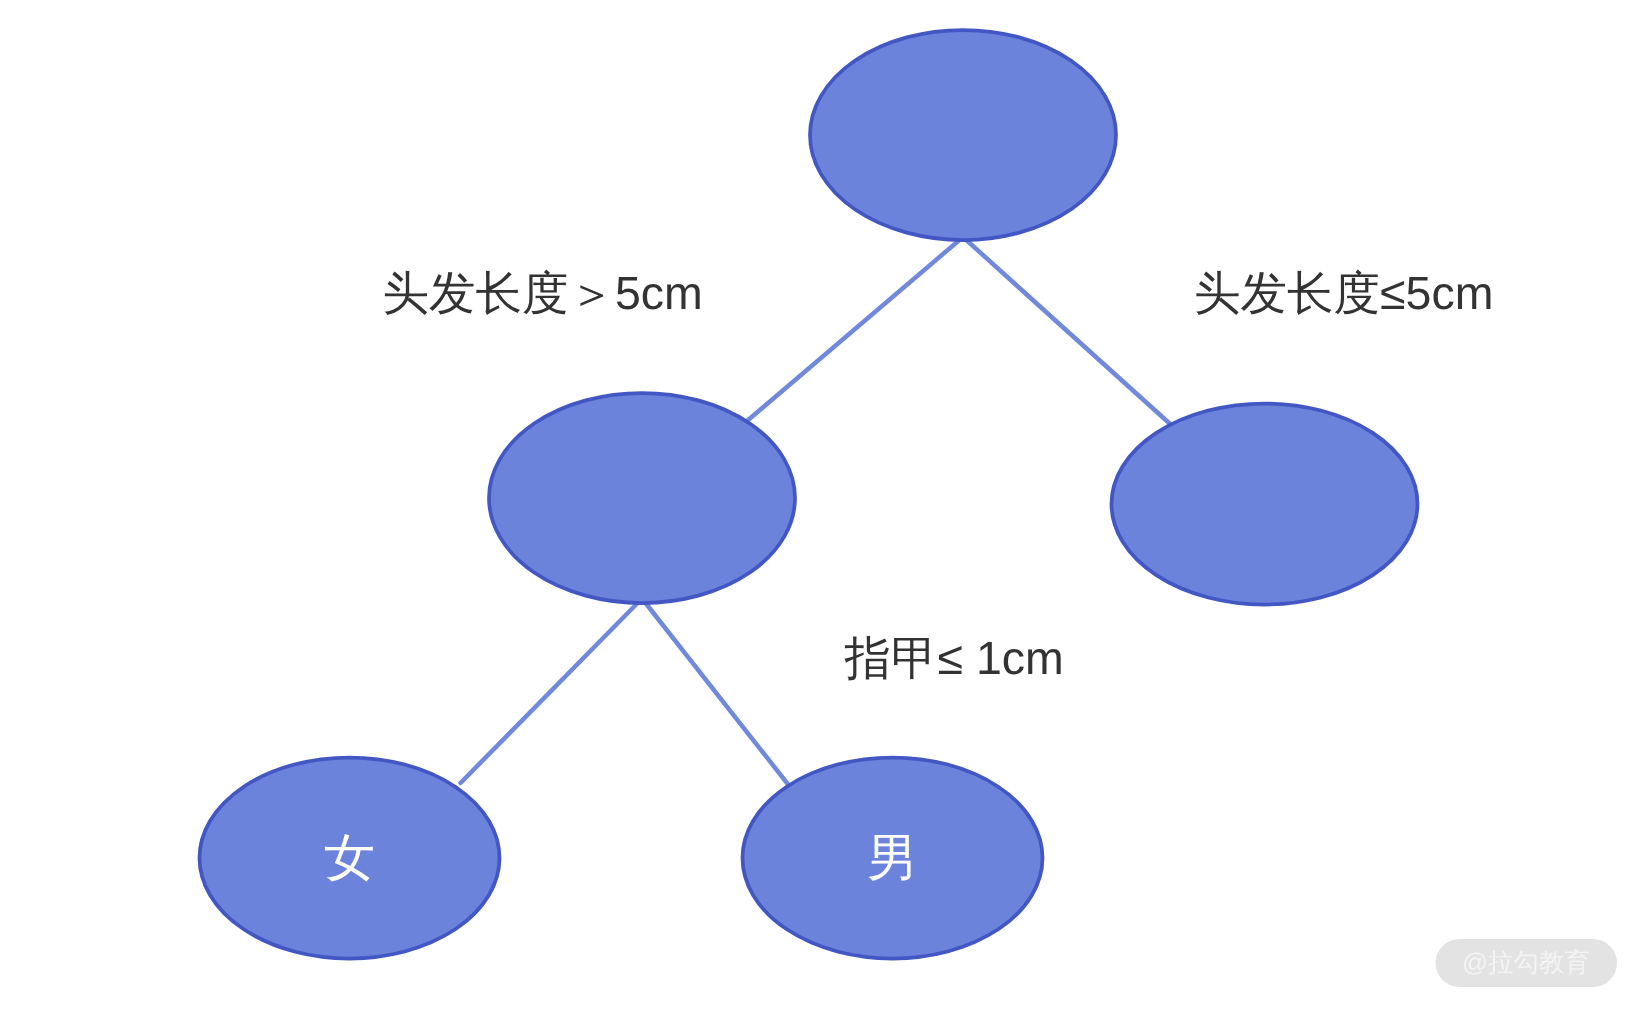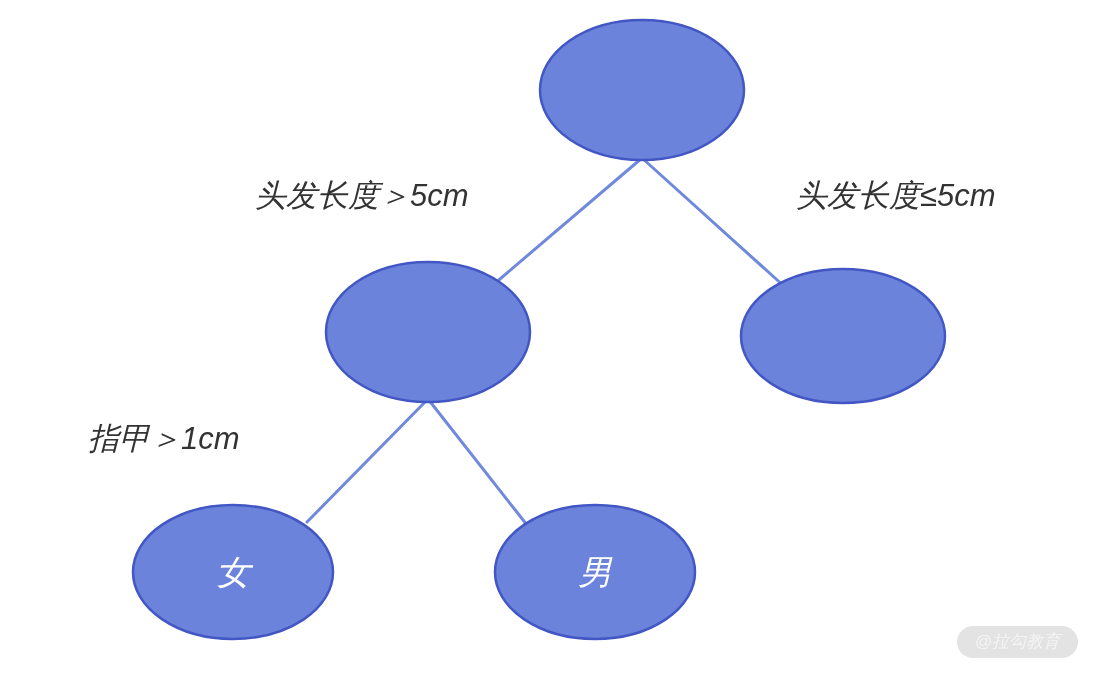--- a/index.html
+++ b/index.html
@@ -9,21 +9,20 @@
   }
   body {
     font-family: "Liberation Sans", "DejaVu Sans", sans-serif;
   }
   #canvas {
     position: relative;
     width: 1094px;
     height: 678px;
     background: #ffffff;
     overflow: hidden;
-    font-style: italic;
   }
   #tree-svg {
     position: absolute;
     left: 0;
     top: 0;
     width: 1094px;
     height: 678px;
   }
   .edge-label {
     position: absolute;
@@ -76,22 +75,22 @@
       <ellipse cx="843" cy="336" rx="102" ry="67" fill="#6C83DC" stroke="#4257C4" stroke-width="2.5"></ellipse>
       <ellipse cx="233" cy="572" rx="100" ry="67" fill="#6C83DC" stroke="#4257C4" stroke-width="2.5"></ellipse>
       <ellipse cx="595" cy="572" rx="100" ry="67" fill="#6C83DC" stroke="#4257C4" stroke-width="2.5"></ellipse>
     </g>
   </svg>
 
   <div class="edge-label" style="left:255px; top:180px;">头发长度＞5cm</div>
 
   <div class="edge-label" style="left:796px; top:180px;">头发长度≤5cm</div>
 
-  <div class="edge-label" style="left:88px; top:423px;">指甲＞1cm</div>
 
+  <div class="edge-label" style="left:563px; top:423px;">指甲≤ 1cm</div>
 
   <div class="node-label" style="left:233px; top:572px;">女</div>
 
   <div class="node-label" style="left:595px; top:572px;">男</div>
 
   <div id="watermark">@拉勾教育</div>
 
 </div>
 
 </body></html>

